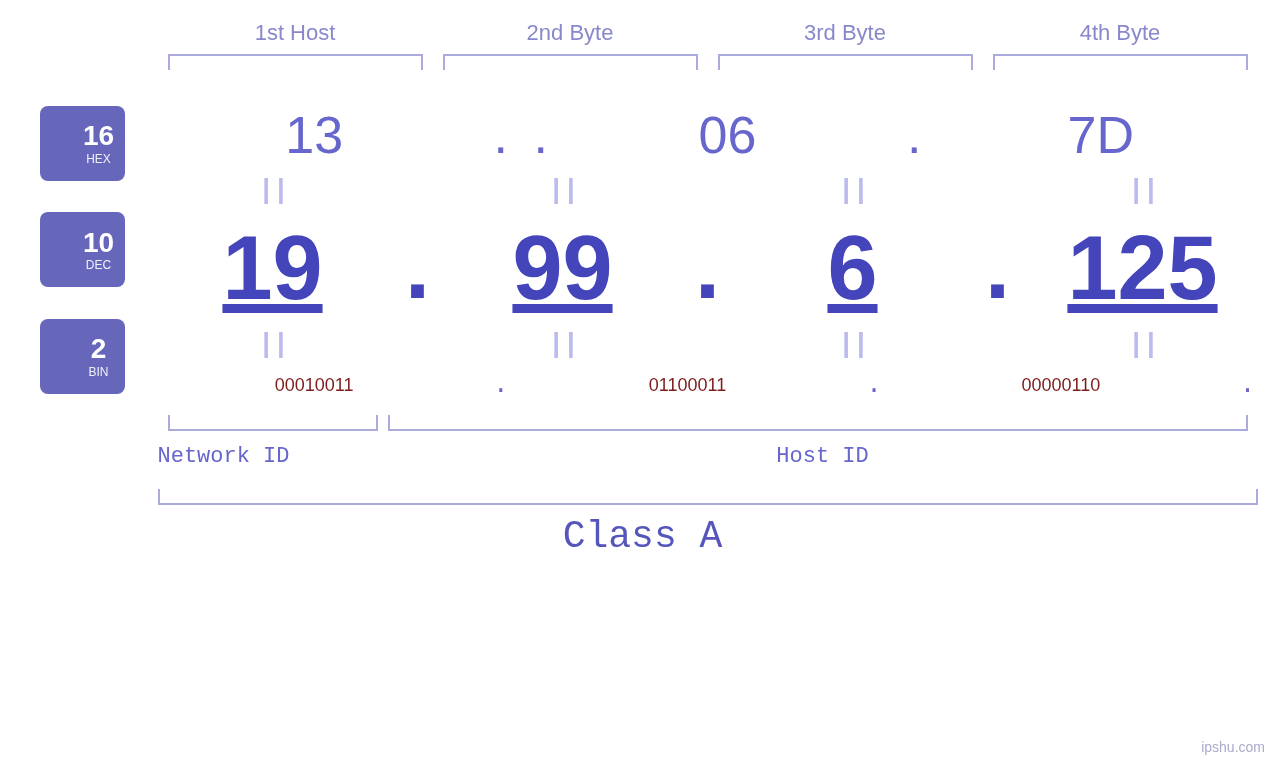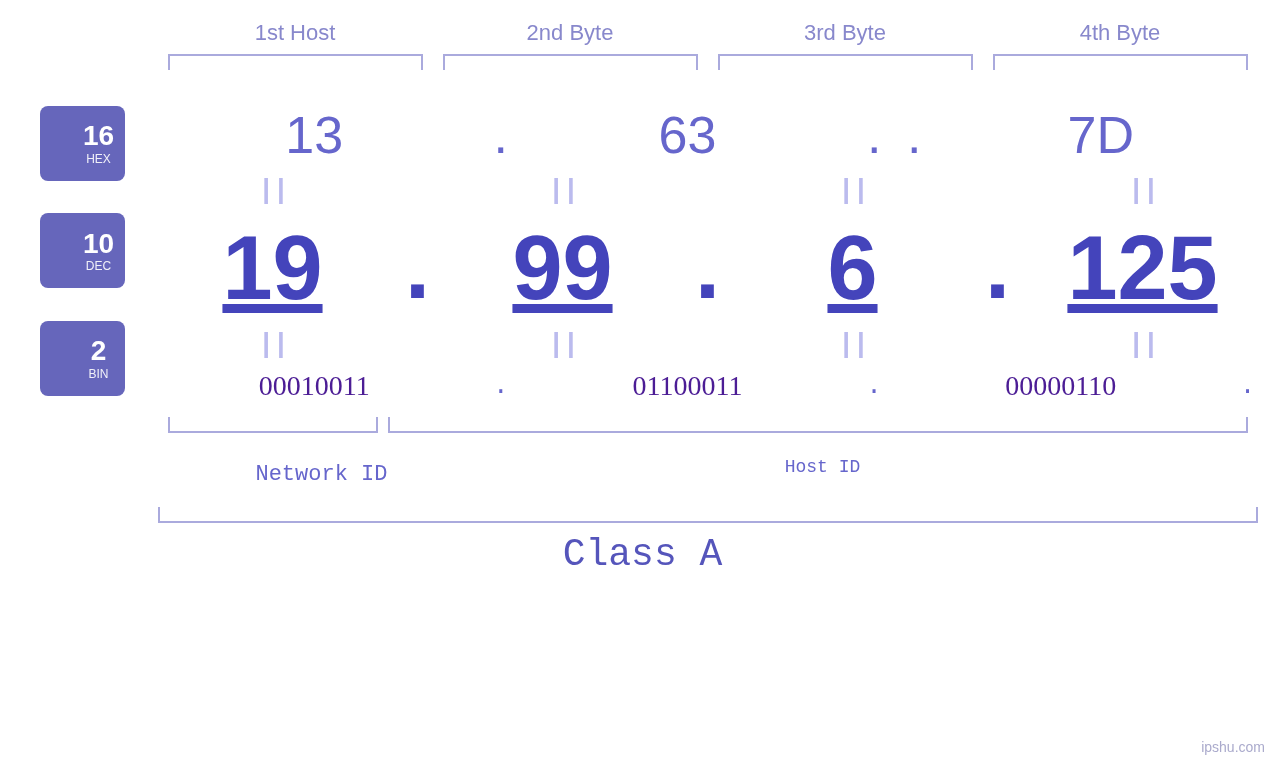--- a/index.html
+++ b/index.html
@@ -186,23 +186,23 @@
     .bin-row {
       display: flex;
       align-items: center;
       justify-content: space-around;
       padding: 5px 0 10px 0;
     }
 
     .bin-value {
       flex: 1;
       text-align: center;
-      font-size: 28px;
-      color: #4c1d95;
-      font-family: Liberation Serif, serif;
+      font-size: 18px;
+      color: #7f1d1d;
+      font-family: Liberation Sans, sans-serif;
       font-weight: normal;
     }
 
     .dot-bin {
       font-size: 26px;
       color: #6666cc;
       width: 40px;
       text-align: center;
     }
 
@@ -246,32 +246,31 @@
     .network-host-labels {
       display: flex;
       width: 1100px;
       margin-left: 130px;
       margin-top: 5px;
       align-items: center;
     }
 
     .network-id-label {
       width: 230px;
-      text-align: right;
+      text-align: left;
       color: #6666cc;
       font-size: 22px;
       font-family: 'Courier New', monospace;
-      margin-top: 16px;
     }
 
     .host-id-label {
       flex: 1;
       text-align: center;
       color: #6666cc;
-      font-size: 18px;
+      font-size: 22px;
       font-family: 'Courier New', monospace;
     }
 
     
     .full-bracket-row {
       width: 1100px;
       margin-left: 130px;
       margin-top: 20px;
       height: 16px;
       border-bottom: 2px solid #aaaadd;
@@ -334,22 +333,22 @@
         <span class="badge-number">2</span>
         <span class="badge-label">BIN</span>
       </div>
     </div>
 
     <div class="values-grid">
 
       <div class="hex-row">
         <span class="hex-value">13</span>
         <span class="dot-hex">.</span>
-        <span class="hex-value">63</span>
         <span class="dot-hex">.</span>
+        <span class="hex-value">06</span>
         <span class="dot-hex">.</span>
         <span class="hex-value">7D</span>
       </div>
 
       <div class="equals-row">
         <span class="equals-sign">||</span>
         <span class="equals-dot"></span>
         <span class="equals-sign">||</span>
         <span class="equals-dot"></span>
         <span class="equals-sign">||</span>

